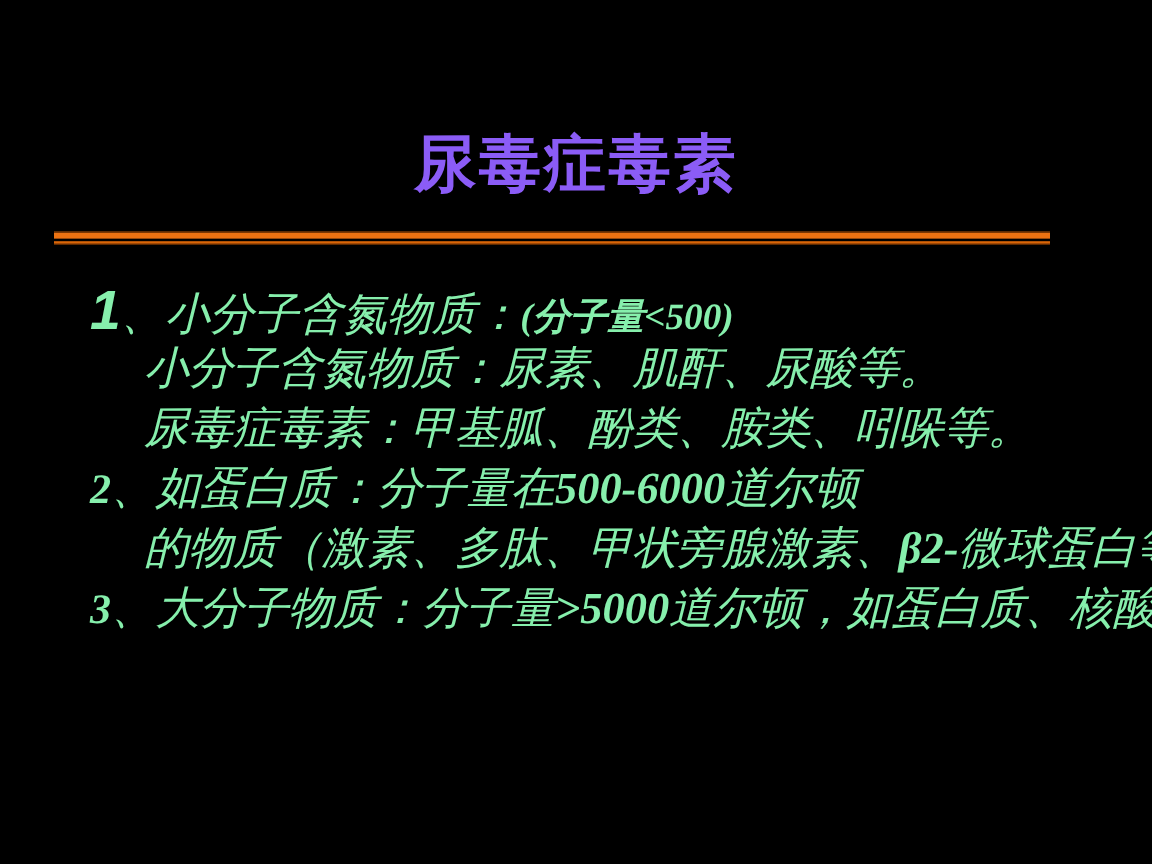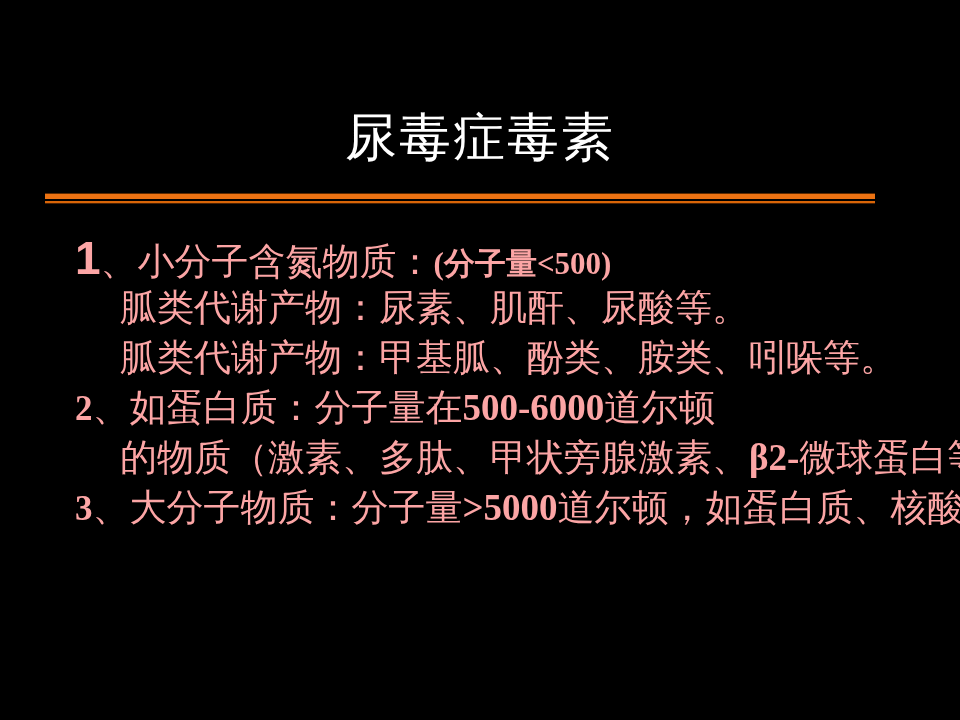--- a/index.html
+++ b/index.html
@@ -14,23 +14,23 @@
     background: #000000;
     overflow: hidden;
     font-family: "Liberation Serif", "DejaVu Serif", serif;
   }
   .slide-title {
     position: absolute;
     top: 104px;
     left: 0;
     width: 100%;
     text-align: center;
-    color: #ffffff;
+    color: #8b5cf6;
     font-family: "DejaVu Sans", "Liberation Sans", sans-serif;
-    font-weight: normal;
+    font-weight: bold;
     font-size: 52px;
     line-height: 66px;
     letter-spacing: 2px;
   }
   .divider {
     position: absolute;
     left: 45px;
     top: 193px;
     width: 830px;
   }
@@ -53,21 +53,22 @@
     left: 75px;
     top: 233px;
     right: 20px;
     color: #ffffff;
   }
   .line {
     font-size: 37px;
     line-height: 50px;
     height: 50px;
     white-space: nowrap;
-    color: #fca5a5;
+    color: #86efac;
+    font-style: italic;
   }
   .indent {
     padding-left: 45px;
   }
   .num-xl {
     font-family: "Liberation Sans", "DejaVu Sans", sans-serif;
     font-weight: bold;
     font-size: 46px;
   }
   .num {
@@ -95,25 +96,25 @@
     <div class="divider-thin"></div>
   </div>
 
   <div class="content">
 
     <div class="line">
       <span class="num-xl">1</span><span>、小分子含氮物质：</span><span class="paren">(分子量&lt;500)</span>
     </div>
 
     <div class="line indent">
-      <span>胍类代谢产物：尿素、肌酐、尿酸等。</span>
+      <span>小分子含氮物质：尿素、肌酐、尿酸等。</span>
     </div>
 
     <div class="line indent">
-      <span>胍类代谢产物：甲基胍、酚类、胺类、吲哚等。</span>
+      <span>尿毒症毒素：甲基胍、酚类、胺类、吲哚等。</span>
     </div>
 
     <div class="line">
       <span class="num">2</span><span>、如蛋白质：分子量在</span><span class="blatin">500-6000</span><span>道尔顿</span>
     </div>
 
     <div class="line indent">
       <span>的物质（激素、多肽、甲状旁腺激素、</span><span class="blatin">β2-</span><span>微球蛋白等）</span>
     </div>
 

